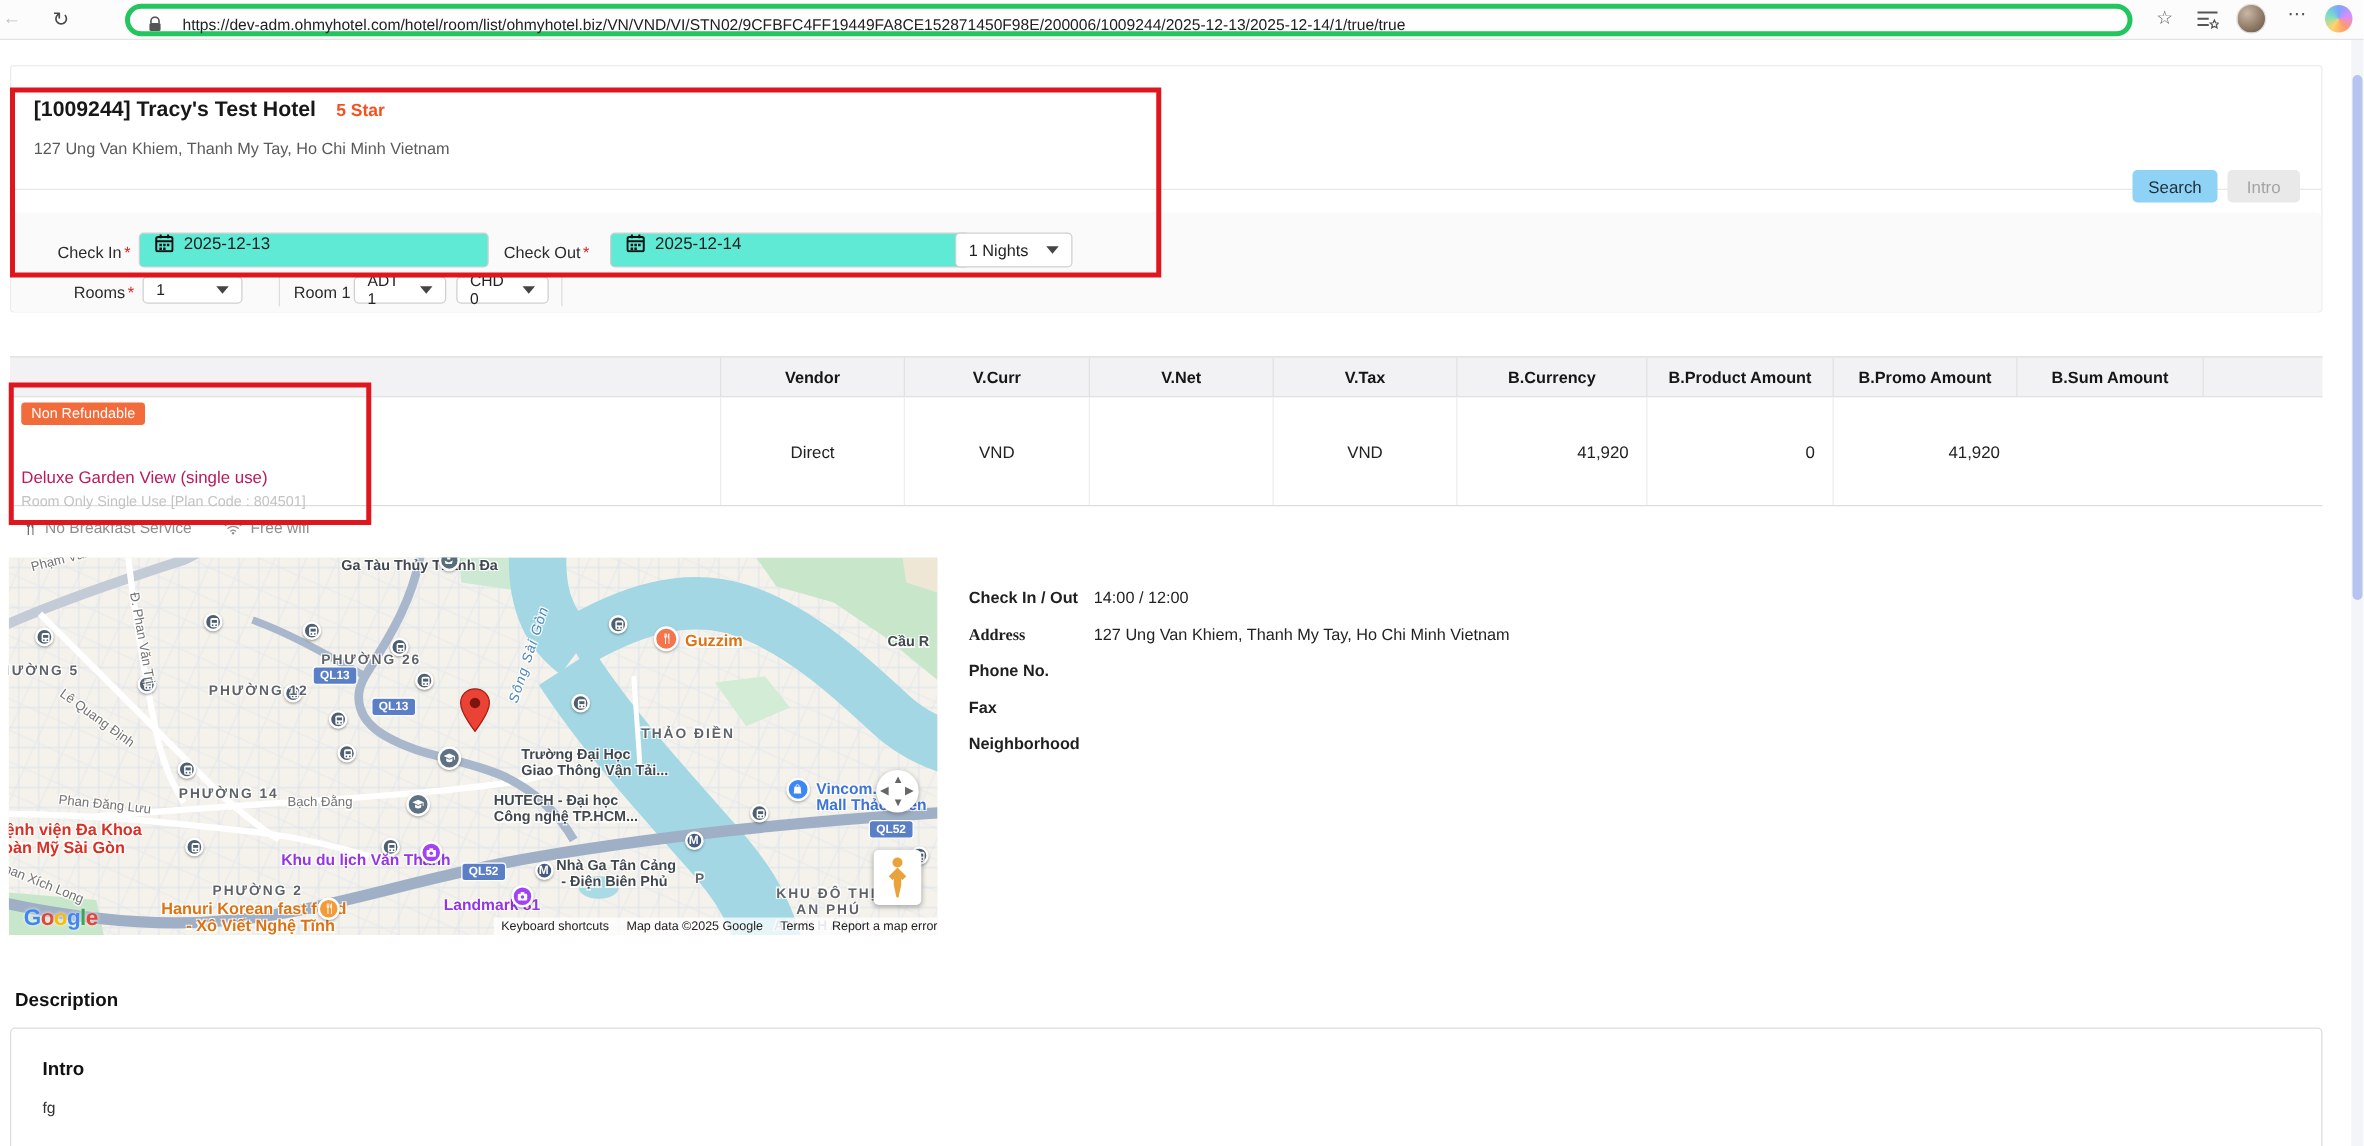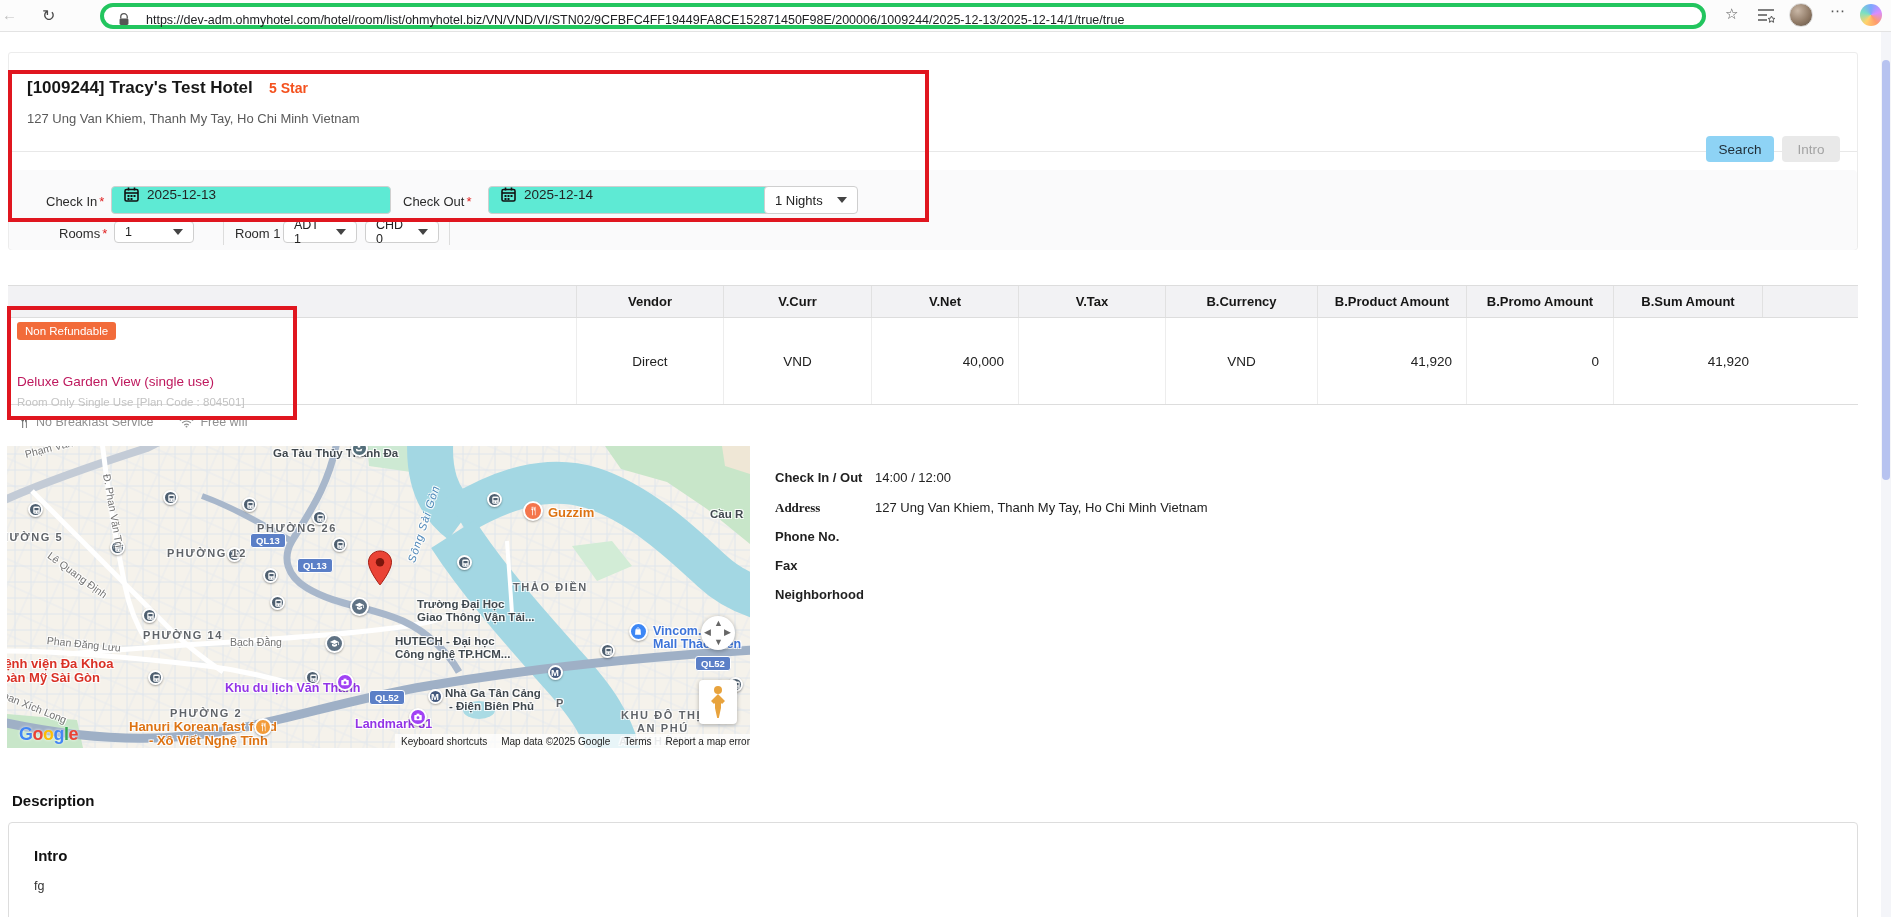--- a/index.html
+++ b/index.html
@@ -225,21 +225,20 @@
           <span class="gap"></span>
           <svg width="15" height="12" viewBox="0 0 24 18">
               <path d="M2 6.5a15 15 0 0 1 20 0M5.5 10a10 10 0 0 1 13 0M9 13.5a5 5 0 0 1 6 0" fill="none" stroke="#8f8f8f" stroke-width="1.8" stroke-linecap="round"></path>
               <circle cx="12" cy="16.3" r="1.5" fill="#8f8f8f"></circle>
             </svg>
           <span>Free wifi</span>
         </span>
       </div>
       <div>Direct</div>
       <div>VND</div>
-      <div class="num">40,000</div>
       <div></div>
       <div>VND</div>
       <div class="num">41,920</div>
       <div class="num">0</div>
       <div class="num">41,920</div>
     </div>
   </div>
 
   <div id="map">
     <svg class="base" width="743" height="302" viewBox="0 0 743 302">

